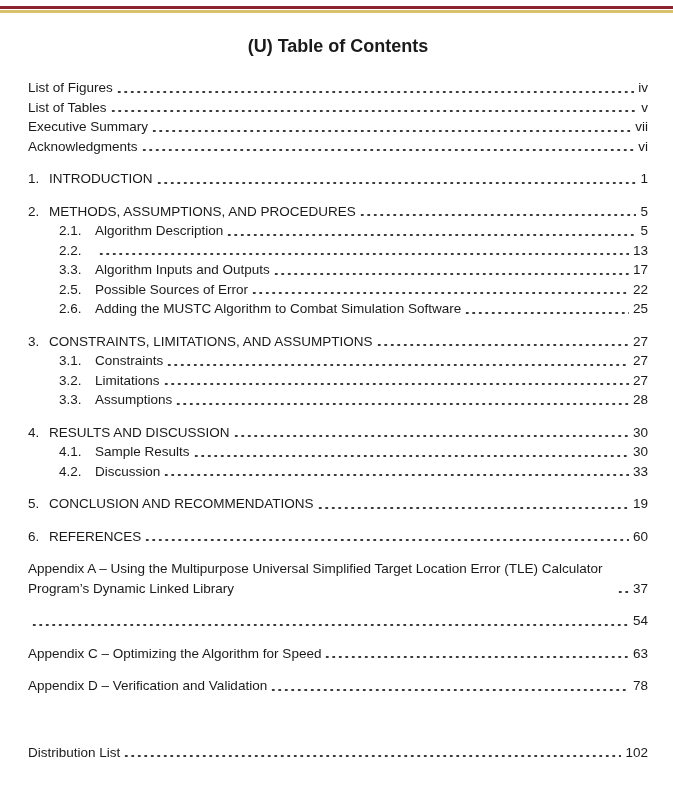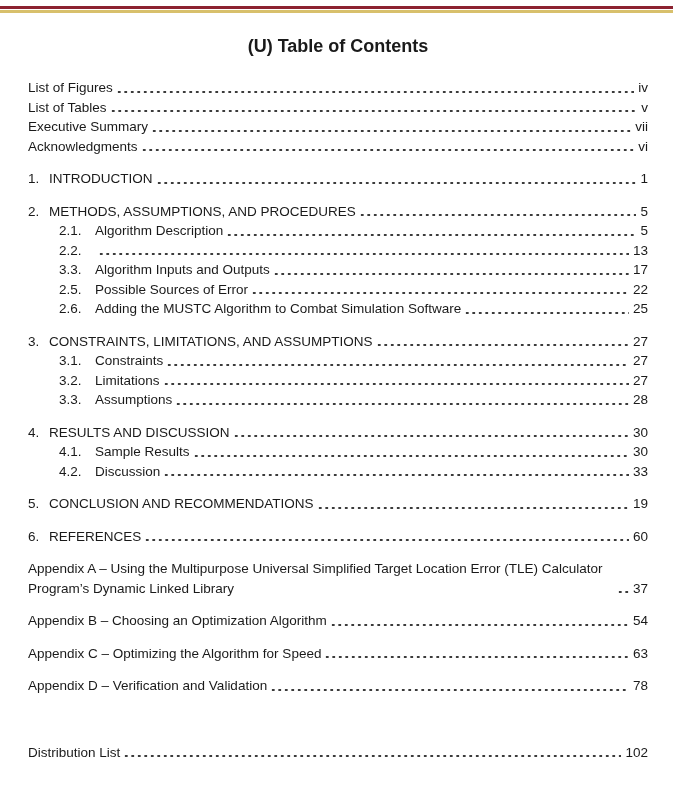--- a/index.html
+++ b/index.html
@@ -205,21 +205,20 @@
   <div class="group">
     <div class="row">
       <span class="lbl">Appendix A – Using the Multipurpose Universal Simplified Target Location Error (TLE) Calculator Program’s Dynamic Linked Library</span>
       <span class="leader"></span>
       <span class="pg">37</span>
     </div>
   </div>
 
   <div class="group">
     <div class="row">
-      <span class="lbl">Appendix B – Choosing an Optimization Algorithm</span>
       <span class="leader"></span>
       <span class="pg">54</span>
     </div>
   </div>
 
   <div class="group">
     <div class="row">
       <span class="lbl">Appendix C – Optimizing the Algorithm for Speed</span>
       <span class="leader"></span>
       <span class="pg">63</span>

